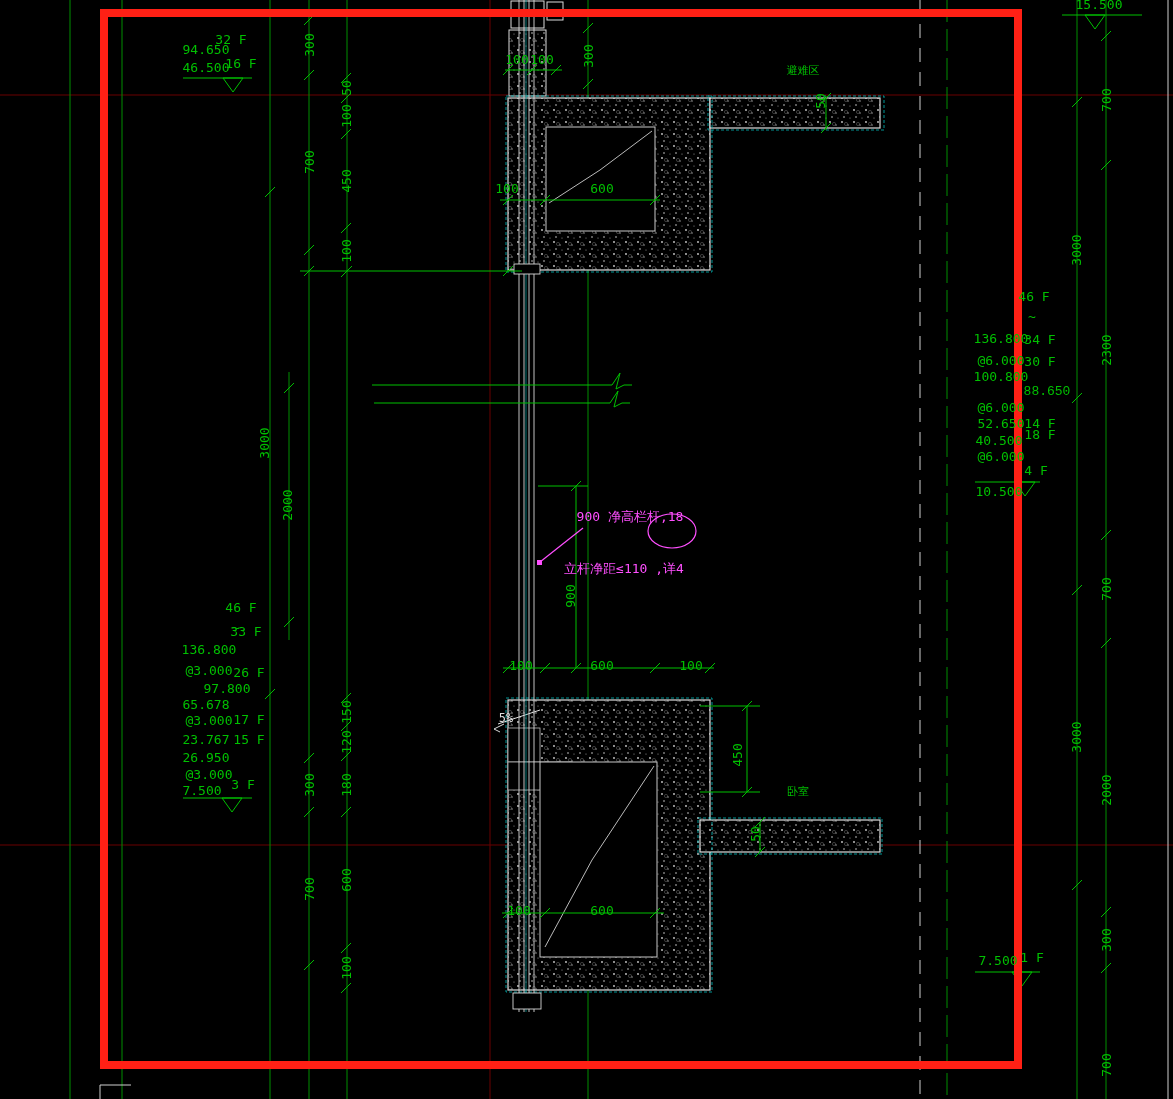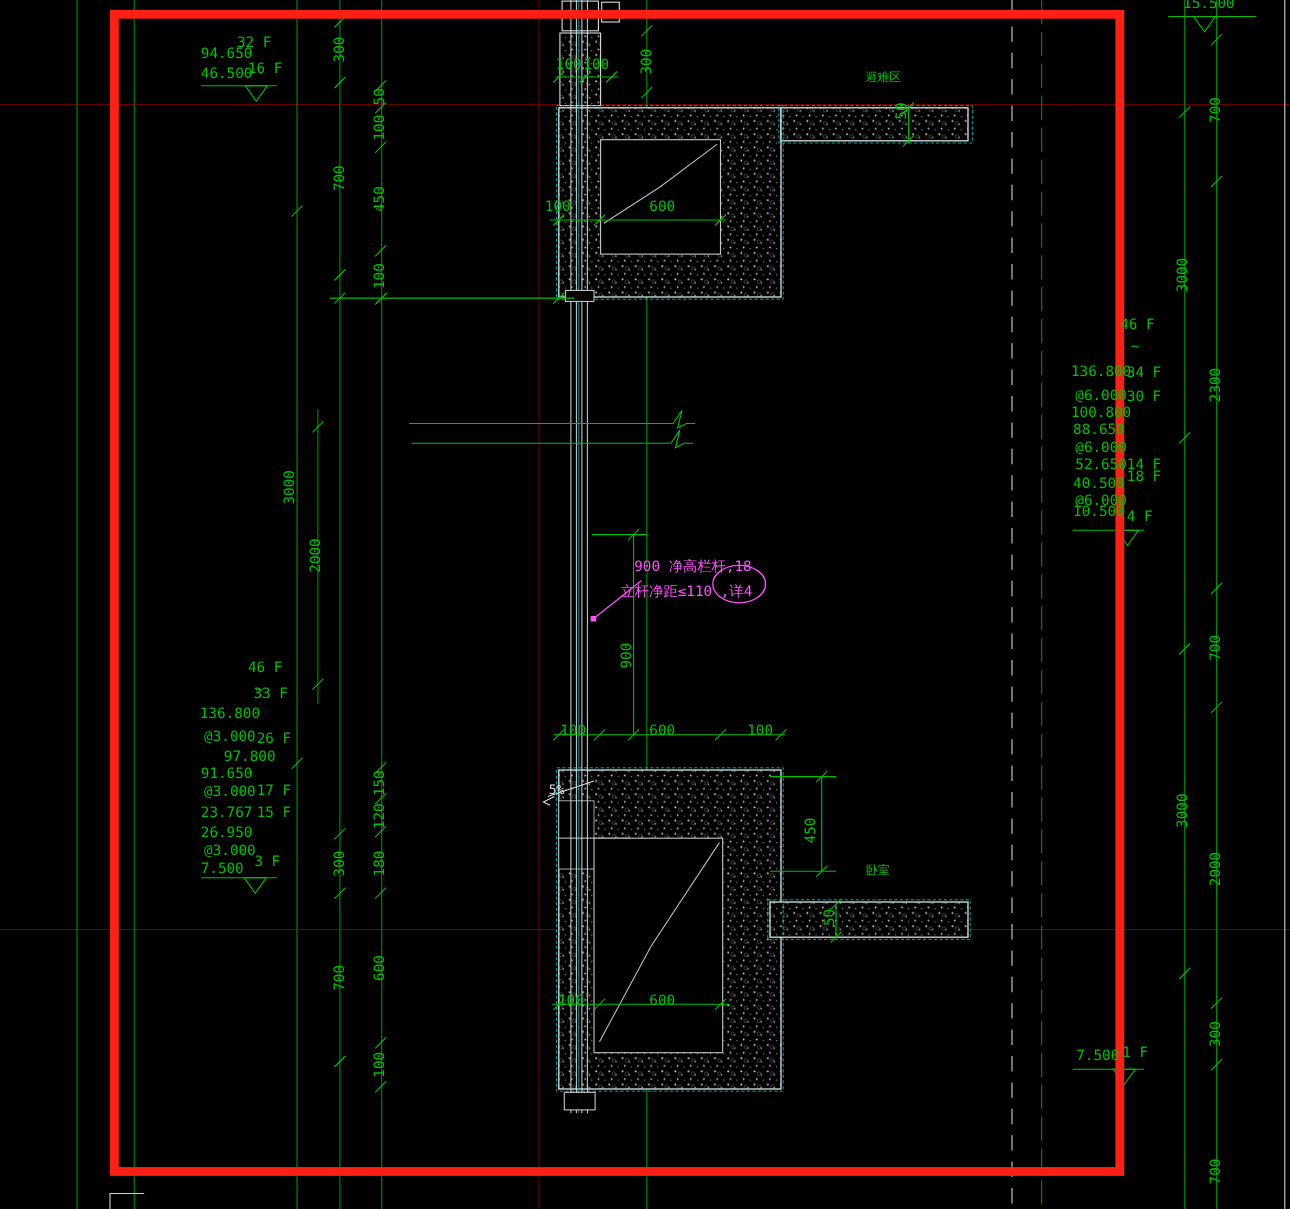--- a/index.html
+++ b/index.html
@@ -144,21 +144,21 @@
     <ellipse cx="672" cy="531" rx="24" ry="17"></ellipse>
   </g>
 
   <rect x="104" y="13" width="914" height="1052" fill="none" stroke="#ff2015" stroke-width="8"></rect>
 </svg>
 
 <div id="labels">
   <div class="lbl s11" style="left:803px;top:70px">避难区</div>
   <div class="lbl s11" style="left:798px;top:791px">卧室</div>
   <div class="lbl m" style="left:630px;top:516px">900 净高栏杆,18</div>
-  <div class="lbl m" style="left:624px;top:538px">立杆净距≤110 ,详4</div>
+  <div class="lbl m" style="left:624px;top:568px">立杆净距≤110 ,详4</div>
   <div class="lbl w s12" style="left:506px;top:718px">5%</div>
 <span class="lbl rot" style="left: 309px; top: 45px;">300</span>
       <span class="lbl rot" style="left: 309px; top: 162px;">700</span>
       <span class="lbl rot" style="left: 346px; top: 88px;">50</span>
       <span class="lbl rot" style="left: 346px; top: 116px;">100</span>
       <span class="lbl rot" style="left: 346px; top: 181px;">450</span>
       <span class="lbl rot" style="left: 346px; top: 251px;">100</span>
       <span class="lbl" style="left: 517px; top: 59px;">100</span>
       <span class="lbl" style="left: 542px; top: 59px;">100</span>
       <span class="lbl rot" style="left: 588px; top: 56px;">300</span>
@@ -194,43 +194,43 @@
       <span class="lbl" style="left: 206px; top: 49px;">94.650</span>
       <span class="lbl" style="left: 206px; top: 67px;">46.500</span>
       <span class="lbl" style="left: 241px; top: 63px;">16 F</span>
       <span class="lbl" style="left: 241px; top: 607px;">46 F</span>
       <span class="lbl" style="left: 236px; top: 627px;">~</span>
       <span class="lbl" style="left: 209px; top: 649px;">136.800</span>
       <span class="lbl" style="left: 246px; top: 631px;">33 F</span>
       <span class="lbl" style="left: 209px; top: 670px;">@3.000</span>
       <span class="lbl" style="left: 249px; top: 672px;">26 F</span>
       <span class="lbl" style="left: 206px; top: 688px; margin-left: 21px;">97.800</span>
-      <span class="lbl" style="left: 206px; top: 704px;">91.650</span>
+      <span class="lbl" style="left: 206px; top: 704px;">65.678</span>
       <span class="lbl" style="left: 209px; top: 720px;">@3.000</span>
       <span class="lbl" style="left: 249px; top: 719px; text-align: right;">17 F</span>
       <span class="lbl" style="left: 206px; top: 739px;">23.767</span>
       <span class="lbl" style="left: 249px; top: 739px;">15 F</span>
       <span class="lbl" style="left: 206px; top: 757px;">26.950</span>
       <span class="lbl" style="left: 209px; top: 774px;">@3.000</span>
       <span class="lbl" style="left: 202px; top: 790px;">7.500</span>
       <span class="lbl" style="left: 243px; top: 784px;">3 F</span>
       <span class="lbl" style="left: 1034px; top: 296px;">46 F</span>
       <span class="lbl" style="left: 1032px; top: 316px;">~</span>
       <span class="lbl" style="left: 1001px; top: 338px;">136.800</span>
       <span class="lbl" style="left: 1040px; top: 339px;">34 F</span>
       <span class="lbl" style="left: 1001px; top: 360px;">@6.000</span>
       <span class="lbl" style="left: 1040px; top: 361px;">30 F</span>
       <span class="lbl" style="left: 1001px; top: 376px;">100.800</span>
-      <span class="lbl" style="left: 999px; top: 391px;">88.650</span>
+      <span class="lbl" style="left: 1047px; top: 391px; font-family: Liberation Mono, monospace;">88.650</span>
       <span class="lbl" style="left: 1001px; top: 407px;">@6.000</span>
       <span class="lbl" style="left: 1040px; top: 406px; margin-top: 28px;">18 F</span>
       <span class="lbl" style="left: 1001px; top: 423px;">52.650</span>
       <span class="lbl" style="left: 1040px; top: 423px;">14 F</span>
       <span class="lbl" style="left: 999px; top: 440px;">40.500</span>
       <span class="lbl" style="left: 1001px; top: 456px;">@6.000</span>
-      <span class="lbl" style="left: 999px; top: 466px;">10.500</span>
+      <span class="lbl" style="left: 999px; top: 491px;">10.500</span>
       <span class="lbl" style="left: 1036px; top: 470px;">4 F</span>
       <span class="lbl" style="left: 1099px; top: 4px;">15.500</span>
       <span class="lbl" style="left: 998px; top: 960px;">7.500</span>
       <span class="lbl" style="left: 1032px; top: 957px;">1 F</span>
     </div>
 
 </div>
 
 </body></html>

